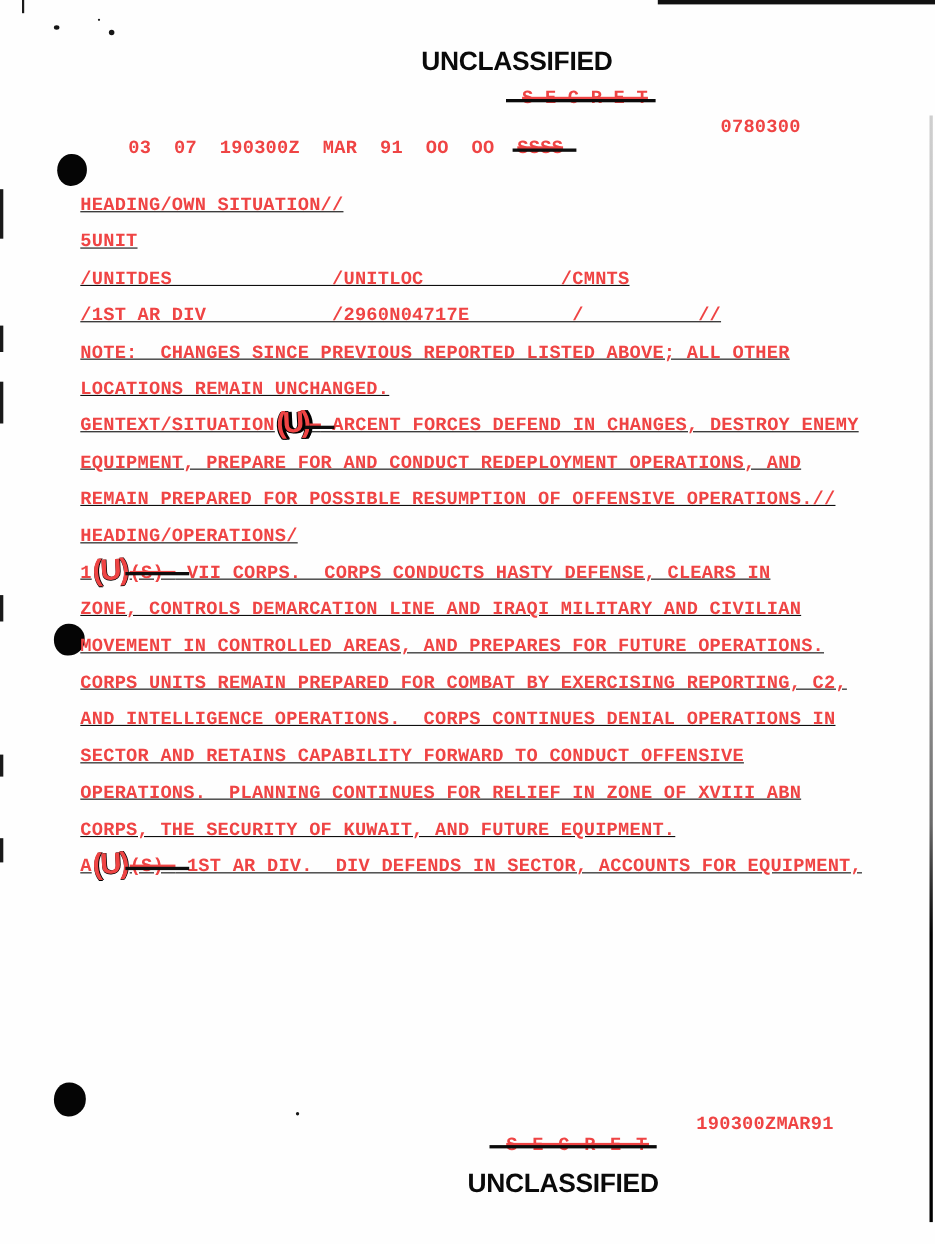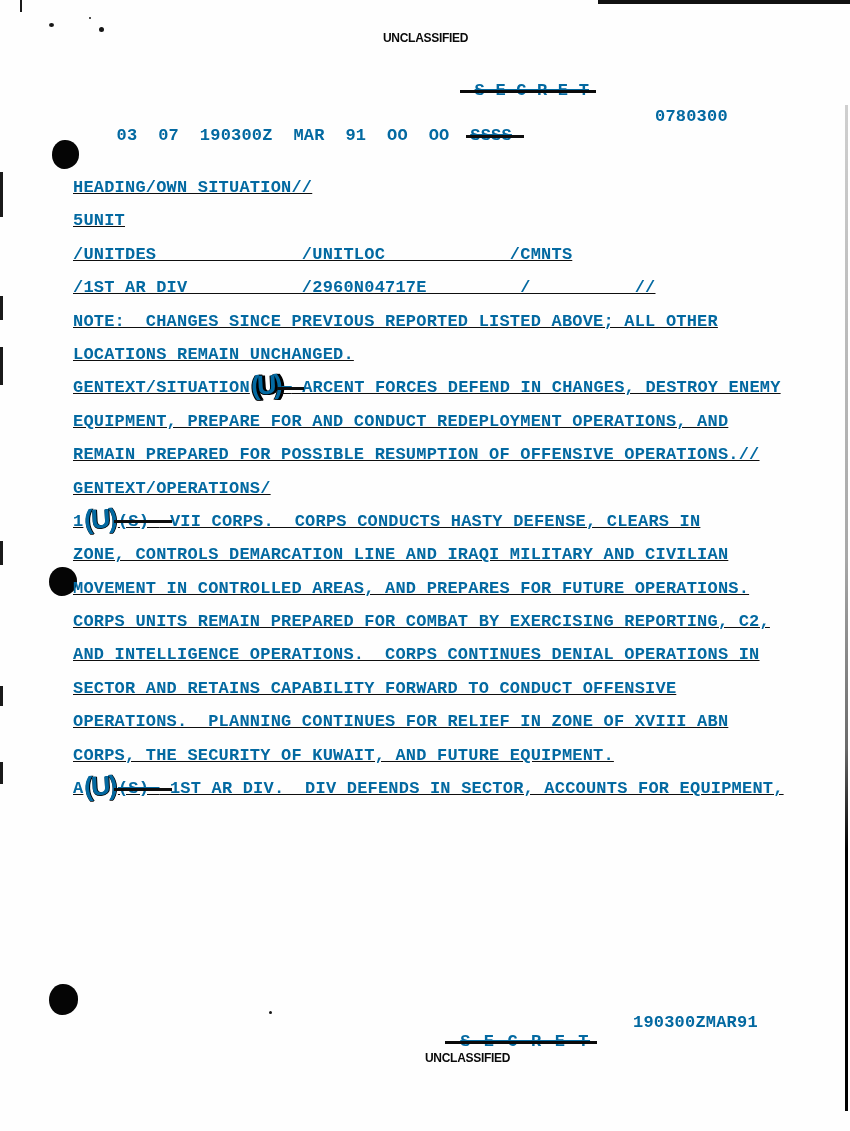--- a/index.html
+++ b/index.html
@@ -5,29 +5,29 @@
   html,body { margin:0; padding:0; background:#ffffff; }
   .page {
     position:relative; width:850px; height:1131px; background:#fefefe;
     overflow:hidden; font-family:"Liberation Mono","DejaVu Sans Mono",monospace;
     color:#0e0e0e;
   }
 
   
   .typed, .line, .msg-line, .mono {
     font-family:"Liberation Mono","DejaVu Sans Mono",monospace;
-    font-weight:700; font-size:17px; letter-spacing:0.2px; color:#0369a1;
+    font-weight:700; font-size:17px; letter-spacing:0.2px; color:#ef4444;
   }
   .body-block { position:absolute; left:73px; top:171px;text-decoration:underline; }
   .line { white-space:pre; line-height:33.4px; height:33.4px; }
 
   
   .banner {
     position:absolute; font-family:"Liberation Sans","DejaVu Sans",sans-serif;
-    font-weight:700; font-size:12px; letter-spacing:-0.3px; color:#0a0a0a;
+    font-weight:700; font-size:24px; letter-spacing:-0.3px; color:#0a0a0a;margin-top:12px;
   }
   .secret-mark { position:absolute; white-space:pre; }
 
   
   .struck { position:relative; text-decoration:line-through; text-decoration-thickness:3px; }
   .strike-ext::after {
     content:""; position:absolute; left:-4px; right:-12px;
     top:calc(50% - 1px); height:3px; background:#0e0e0e;
   }
   .secret-strike::after {
@@ -97,21 +97,21 @@
   <div class="body-block">
       <div class="line"><span class="typed">HEADING/OWN SITUATION//</span></div>
       <div class="line"><span class="typed">5UNIT</span></div>
       <div class="line"><span class="typed">/UNITDES              /UNITLOC            /CMNTS</span></div>
       <div class="line"><span class="typed">/1ST AR DIV           /2960N04717E         /          //</span></div>
       <div class="line"><span class="typed">NOTE:  CHANGES SINCE PREVIOUS REPORTED LISTED ABOVE; ALL OTHER</span></div>
       <div class="line"><span class="typed">LOCATIONS REMAIN UNCHANGED.</span></div>
       <div class="line"><span class="typed">GENTEXT/SITUATION</span><span class="hand heavy">(U)</span><span class="typed struck strike-ext">-</span><span class="typed"> ARCENT FORCES DEFEND IN CHANGES, DESTROY ENEMY</span></div>
       <div class="line"><span class="typed">EQUIPMENT, PREPARE FOR AND CONDUCT REDEPLOYMENT OPERATIONS, AND</span></div>
       <div class="line"><span class="typed">REMAIN PREPARED FOR POSSIBLE RESUMPTION OF OFFENSIVE OPERATIONS.//</span></div>
-      <div class="line"><span class="typed">GENTEXT/OPERATIONS/</span></div>
+      <div class="line"><span class="typed">HEADING/OPERATIONS/</span></div>
       <div class="line"><span class="typed">1</span><span class="hand">(U)</span><span class="typed struck strike-ext">(S)-</span><span class="typed"> VII CORPS.  CORPS CONDUCTS HASTY DEFENSE, CLEARS IN</span></div>
       <div class="line"><span class="typed">ZONE, CONTROLS DEMARCATION LINE AND IRAQI MILITARY AND CIVILIAN</span></div>
       <div class="line"><span class="typed">MOVEMENT IN CONTROLLED AREAS, AND PREPARES FOR FUTURE OPERATIONS.</span></div>
       <div class="line"><span class="typed">CORPS UNITS REMAIN PREPARED FOR COMBAT BY EXERCISING REPORTING, C2,</span></div>
       <div class="line"><span class="typed">AND INTELLIGENCE OPERATIONS.  CORPS CONTINUES DENIAL OPERATIONS IN</span></div>
       <div class="line"><span class="typed">SECTOR AND RETAINS CAPABILITY FORWARD TO CONDUCT OFFENSIVE</span></div>
       <div class="line"><span class="typed">OPERATIONS.  PLANNING CONTINUES FOR RELIEF IN ZONE OF XVIII ABN</span></div>
       <div class="line"><span class="typed">CORPS, THE SECURITY OF KUWAIT, AND FUTURE EQUIPMENT.</span></div>
       <div class="line"><span class="typed">A</span><span class="hand">(U)</span><span class="typed struck strike-ext">(S)-</span><span class="typed"> 1ST AR DIV.  DIV DEFENDS IN SECTOR, ACCOUNTS FOR EQUIPMENT,</span></div>
     </div>

